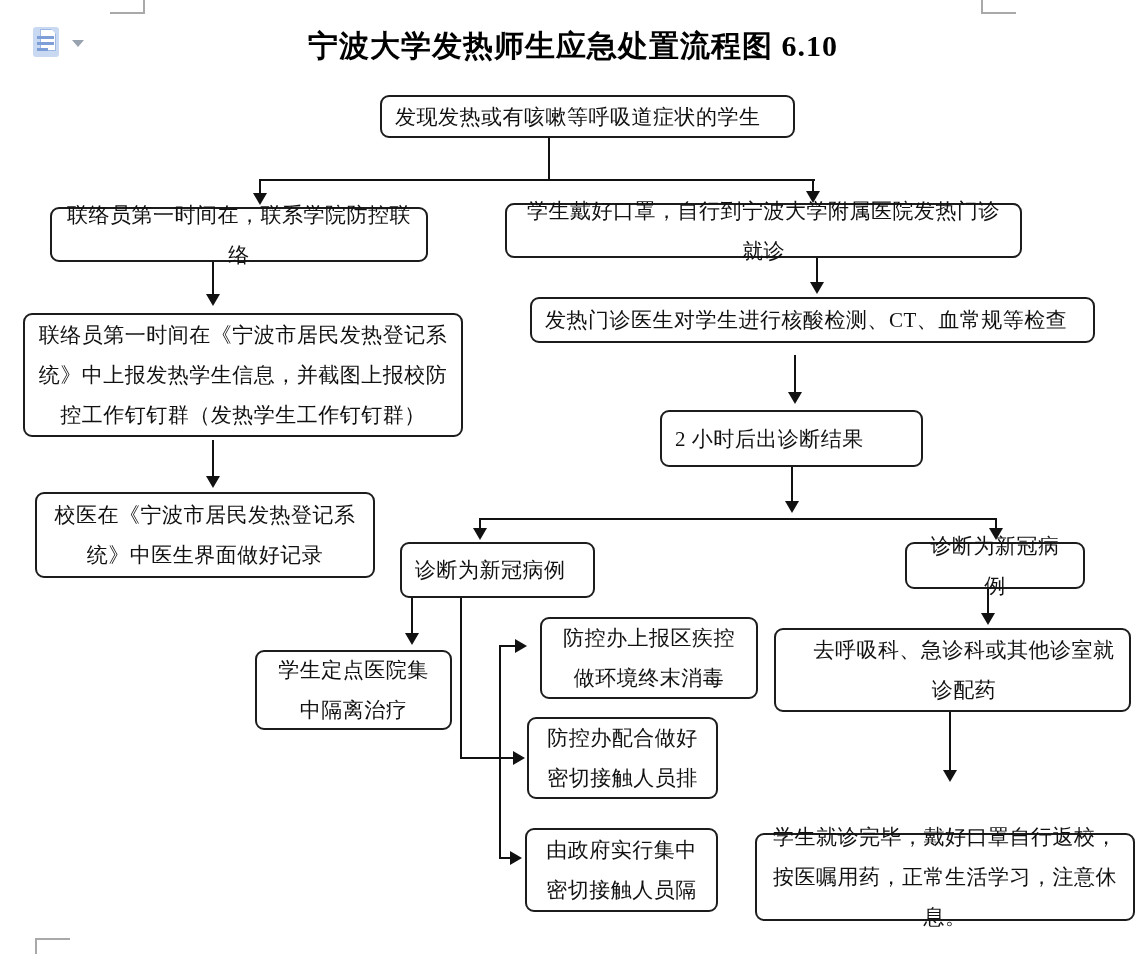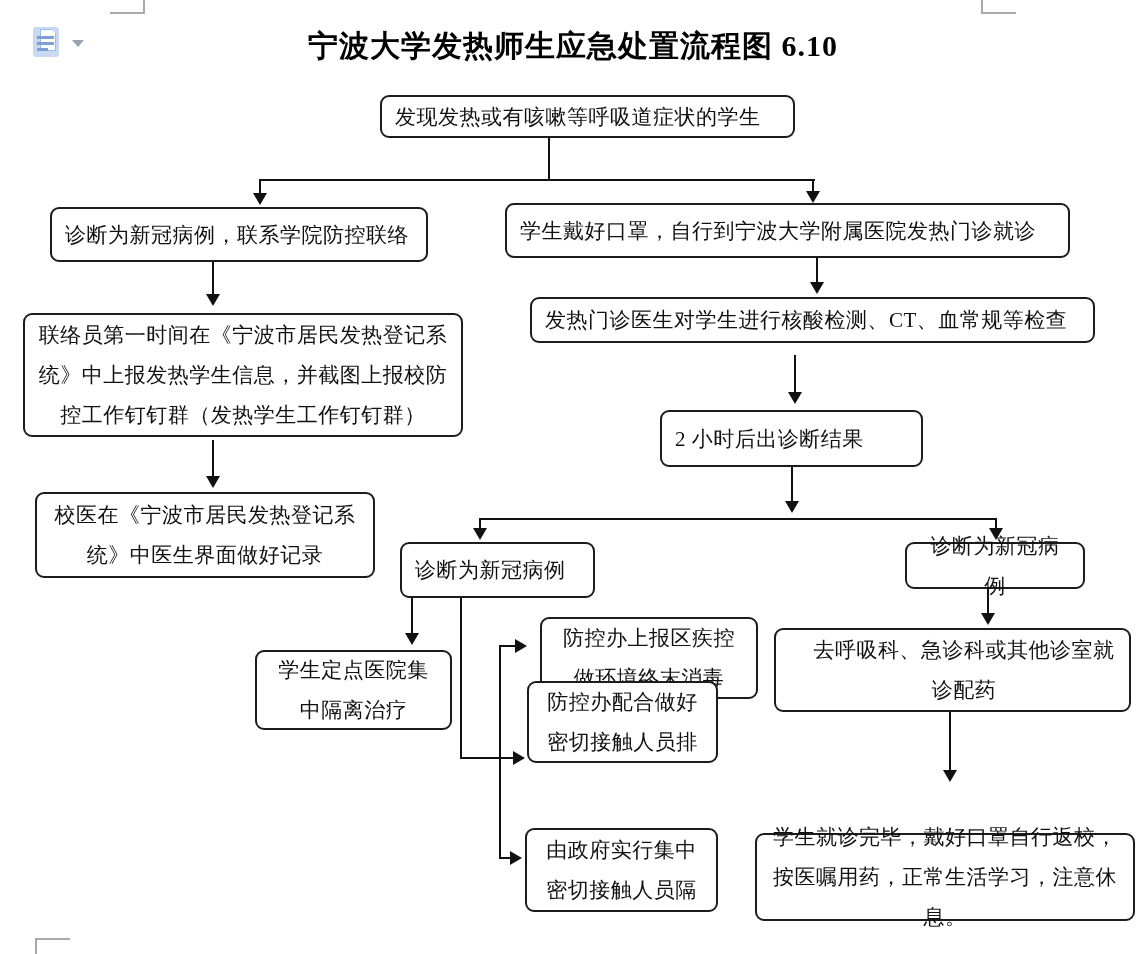--- a/index.html
+++ b/index.html
@@ -66,32 +66,32 @@
   <div class="caret"></div>
 </div>
 
 <div class="title">宁波大学发热师生应急处置流程图 6.10</div>
 
 <div class="node" style="left:380px; top:95px;  width:415px; height:43px;">
   <span>发现发热或有咳嗽等呼吸道症状的学生</span>
   </div>
 
 <div class="node" style="left:50px;  top:207px; width:378px; height:55px;">
-  <span>诊断为新冠病例，联系学院防控联络</span>
+  <span>联络员第一时间在，联系学院防控联络</span>
   </div>
 
 <div class="node" style="left:23px;  top:313px; width:440px; height:124px;">
   <span>联络员第一时间在《宁波市居民发热登记系统》中上报发热学生信息，并截图上报校防控工作钉钉群（发热学生工作钉钉群）</span>
   </div>
 
 <div class="node" style="left:35px;  top:492px; width:340px; height:86px;">
   <span>校医在《宁波市居民发热登记系统》中医生界面做好记录</span>
   </div>
 
-<div class="node" style="left:505px; top:203px; width:565px; height:55px;">
+<div class="node" style="left:505px; top:203px; width:517px; height:55px;">
   <span>学生戴好口罩，自行到宁波大学附属医院发热门诊就诊</span>
   </div>
 
 <div class="node" style="left:530px; top:297px; width:565px; height:46px;">
   <span>发热门诊医生对学生进行核酸检测、CT、血常规等检查</span>
   </div>
 
 <div class="node" style="left:660px; top:410px; width:263px; height:57px;">
   <span>2 小时后出诊断结果</span>
   </div>
@@ -105,21 +105,21 @@
   </div>
 
 <div class="node" style="left:255px; top:650px; width:197px; height:80px;">
   <span>学生定点医院集中隔离治疗</span>
   </div>
 
 <div class="node" style="left:540px; top:617px; width:218px; height:82px;">
   <span>防控办上报区疾控做环境终末消毒</span>
   </div>
 
-<div class="node" style="left:527px; top:681px; width:191px; height:82px;">
+<div class="node" style="left:527px; top:717px; width:191px; height:82px;">
   <span>防控办配合做好密切接触人员排</span>
   </div>
 
 <div class="node" style="left:525px; top:828px; width:193px; height:84px;">
   <span>由政府实行集中密切接触人员隔</span>
   </div>
 
 <div class="node" style="left:774px; top:628px; width:357px; height:84px;padding-left:36px;">
   <span>去呼吸科、急诊科或其他诊室就诊配药</span>
   </div>

